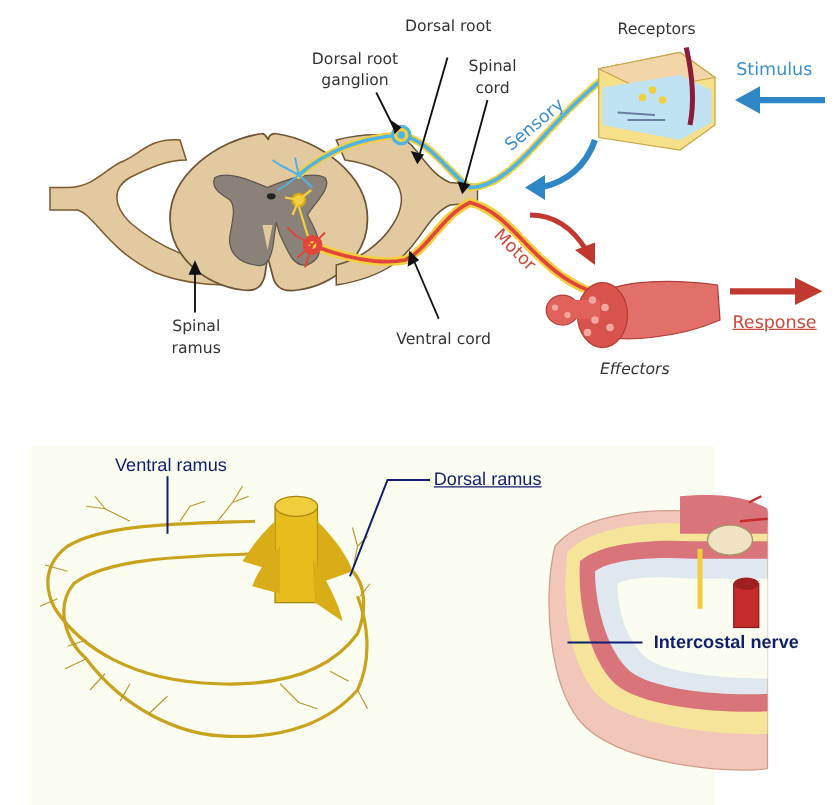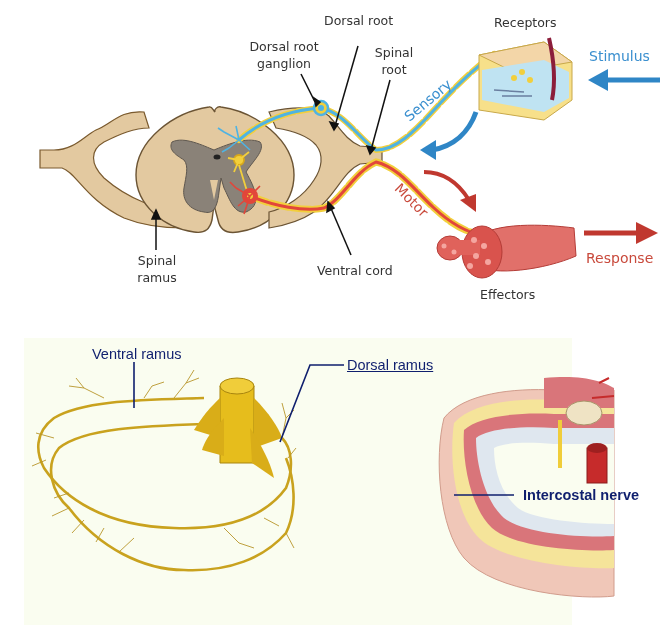--- a/index.html
+++ b/index.html
@@ -1,19 +1,19 @@
 <!DOCTYPE html>
 <html><head>
 <meta charset="utf-8">
 <style>
   html, body { margin:0; padding:0; background:#ffffff; }
   body { width:666px; height:644px; position:relative; overflow:hidden; font-family:"DejaVu Sans", sans-serif; }
   .panel { position:absolute;margin-left:24px; }
   #top-panel { left:0; top:0; width:666px; height:330px; background:#ffffff; }
-  #bottom-panel { left:0; top:338px; width:548px; height:287px; background:#fafdf0; }
+  #bottom-panel { left:0; top:357px; width:548px; height:287px; background:#fafdf0; }
   svg { position:absolute; left:0; top:0; overflow:visible; }
   .lbl { position:absolute; font-family:"DejaVu Sans", sans-serif; font-size:12.5px; color:#333333; text-align:center; line-height:17px; white-space:nowrap; }
   .lbl-blue { color:#3a8fcf; font-size:14px; }
   .lbl-red { color:#c94a3c; font-size:14px; }
   .lbl-navy { position:absolute; font-family:"Liberation Sans", sans-serif; font-size:14.5px; color:#0f1f6e; white-space:nowrap; }
 </style>
 </head>
 <body>
 
 <div class="panel" id="top-panel">
@@ -123,33 +123,33 @@
     </g>
   </svg>
 
   <div class="lbl" style="left:300px;top:12px;">Dorsal root</div>
   <div class="lbl" style="left:210px;top:38px;width:100px;">
     <div>Dorsal root</div>
     <div>ganglion</div>
   </div>
   <div class="lbl" style="left:345px;top:44px;width:50px;">
     <div>Spinal</div>
-    <div>root</div>
+    <div>cord</div>
   </div>
   <div class="lbl" style="left:470px;top:14px;">Receptors</div>
   <div class="lbl lbl-blue" style="left:565px;top:48px;">Stimulus</div>
   <div class="lbl lbl-blue" style="left:376px;top:92px;transform:rotate(-40deg);">Sensory</div>
   <div class="lbl lbl-red" style="left:367px;top:192px;transform:rotate(45deg);">Motor</div>
   <div class="lbl" style="left:108px;top:252px;width:50px;">
     <div>Spinal</div>
     <div>ramus</div>
   </div>
   <div class="lbl" style="left:293px;top:262px;">Ventral cord</div>
-  <div class="lbl" style="left:456px;top:286px;">Effectors</div>
-  <div class="lbl lbl-red" style="left:562px;top:250px;">Response</div>
+  <div class="lbl" style="left:456px;top:286px;font-style:italic;">Effectors</div>
+  <div class="lbl lbl-red" style="left:562px;top:250px;text-decoration:underline;">Response</div>
 </div>
 
 <div class="panel" id="bottom-panel">
   <svg width="612" height="287" viewBox="0 0 612 287">
 
     <g fill="none" stroke="#c9a21e" stroke-width="2.6">
       <path d="M180,60 C120,62 60,62 30,80 C10,95 12,115 20,130 C40,160 80,188 150,190 C200,192 240,180 262,150 C270,130 268,110 258,100"></path>
       <path d="M180,86 C120,88 60,90 35,110 C20,128 28,155 45,170 C75,210 120,232 160,232 C205,234 240,220 262,195 C274,170 270,140 262,120"></path>
     </g>
 

